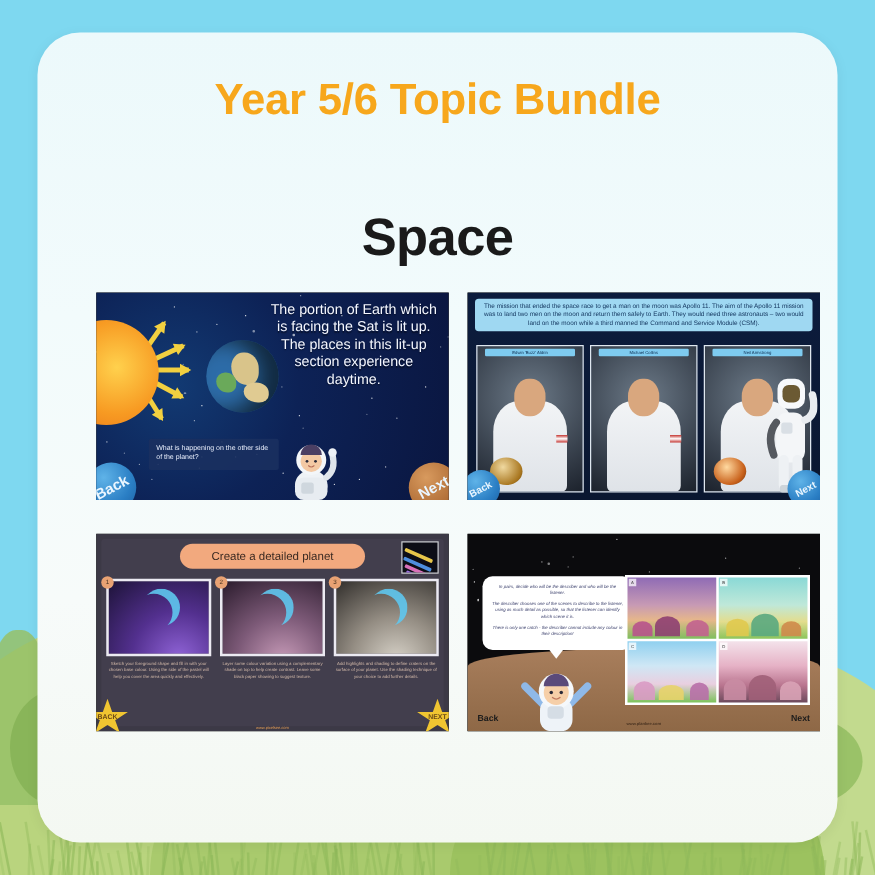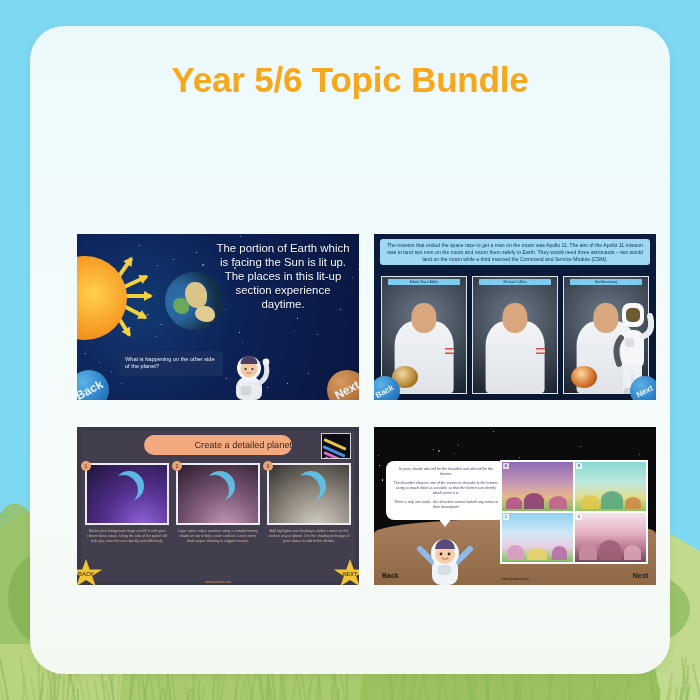--- a/index.html
+++ b/index.html
@@ -214,21 +214,21 @@
     position: absolute; right: 2px; bottom: 4px; width: 44px; height: 96px;
   }
 
   
   .s3-bg { position:absolute; inset:0; background:#3c3946; }
   .s3-inner { position:absolute; inset:4px; background:#423e4d; border-radius:3px; }
   .s3-title {
     position: absolute; left: 50%; transform: translateX(-50%);
     top: 8px; width: 148px; padding: 5px 0;
     background: #f2a97e; border-radius: 14px;
-    text-align: right; color: #3b2a22;
+    text-align: center; color: #3b2a22;
     font-size: 9.2px;
   }
   .pencils {
     position: absolute; right: 8px; top: 6px;
     width: 30px; height: 26px;
     border: 1px solid #cfcfd6;
     background: #0d0d16; overflow: hidden;
   }
   .pencil { position:absolute; width: 24px; height:3px; border-radius:1px; transform-origin: 0 50%; }
   .steps {
@@ -506,20 +506,21 @@
       <div class="blade" style="left: 291.085px; height: 42.3162px; transform: rotate(8.77031deg); opacity: 0.38;"></div>
       <div class="blade" style="left: 299.67px; height: 33.1152px; transform: rotate(-9.59594deg); opacity: 0.47;"></div>
       <div class="blade" style="left: 531.483px; height: 32.5397px; transform: rotate(-6.18451deg); opacity: 0.54;"></div>
       <div class="blade" style="left: 679.407px; height: 13.4742px; transform: rotate(8.19219deg); opacity: 0.63;"></div>
       <div class="blade" style="left: 145.361px; height: 13.8134px; transform: rotate(-9.69848deg); opacity: 0.61;"></div>
     </div>
 
   <div id="card">
 
     <div class="title-main">Year 5/6 Topic Bundle</div>
+    <div class="title-sub">Space</div>
 
     <div id="slides">
 
       <div class="slide s1">
         <div class="sky-space"></div>
         <div id="s1stars">
             <div class="star" style="width: 1px; height: 1px; left: 84.3927px; top: 90.0205px; opacity: 0.94;"></div>
             <div class="star" style="width: 1px; height: 1px; left: 149.235px; top: 144.402px; opacity: 0.9;"></div>
             <div class="star" style="width: 1px; height: 1px; left: 281.259px; top: 34.7992px; opacity: 0.47;"></div>
             <div class="star" style="width: 1.6px; height: 1.6px; left: 16.6476px; top: 63.7547px; opacity: 0.37;"></div>
@@ -574,21 +575,21 @@
           <div class="ray" style="transform:rotate(0deg)"></div>
           <div class="ray" style="transform:rotate(28deg)"></div>
           <div class="ray" style="transform:rotate(58deg)"></div>
         </div>
         <div class="sun"></div>
         <div class="earth">
           <div class="land l1"></div>
             <div class="land l2"></div>
             <div class="land l3"></div>
         </div>
-        <div class="s1-text">The portion of Earth which is facing the Sun is lit up. The places in this lit-up section experience daytime.</div>
+        <div class="s1-text">The portion of Earth which is facing the Sat is lit up. The places in this lit-up section experience daytime.</div>
         <div class="s1-q">What is happening on the other side of the planet?</div>
         <svg class="astro-1" viewBox="0 0 46 58">
           <ellipse cx="22" cy="46" rx="13" ry="12" fill="#eef2f6"></ellipse>
           <rect x="9" y="40" width="26" height="18" rx="7" fill="#e7ecf1"></rect>
           <circle cx="22" cy="26" r="12" fill="#f3f6f9"></circle>
           <circle cx="22" cy="27" r="8.5" fill="#f3c9a4"></circle>
           <path d="M13.5 22 a8.5 8.5 0 0 1 17 0 z" fill="#4b3f63"></path>
           <circle cx="18.6" cy="27" r="1.1" fill="#2b2b3a"></circle>
           <circle cx="25.4" cy="27" r="1.1" fill="#2b2b3a"></circle>
           <path d="M19.8 30.6 q2.2 2 4.4 0" stroke="#b8705a" stroke-width=".9" fill="none" stroke-linecap="round"></path>

